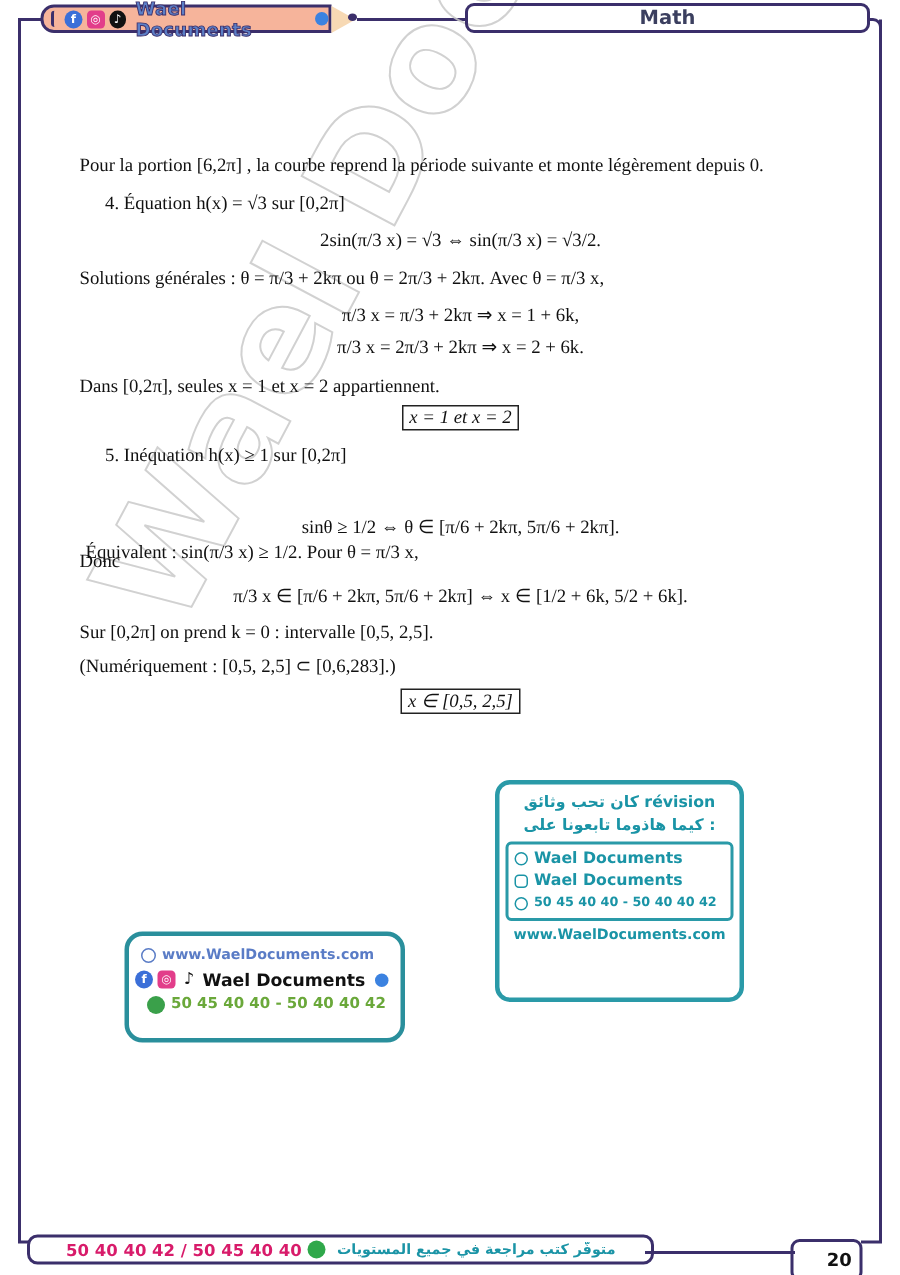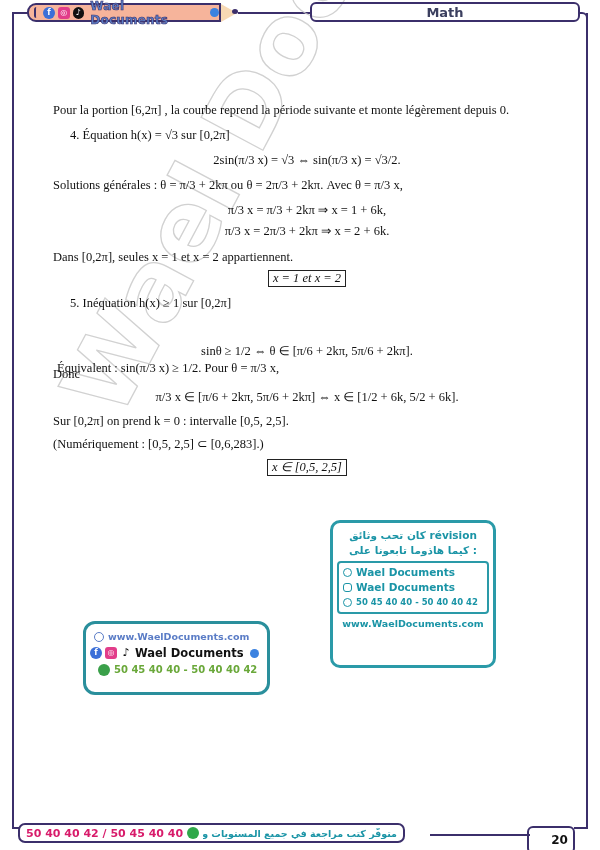--- a/index.html
+++ b/index.html
@@ -59,22 +59,22 @@
 
   .promo-left { position: absolute; left: 83px; top: 621px; width: 187px; height: 74px; border: 3px solid #2a8f9c; border-radius: 12px;
     font-family: "DejaVu Sans", sans-serif; font-weight: bold; background: rgba(255,255,255,0.7); padding-top: 5px; }
   .pl-url { color: #5a7cc6; font-size: 9.5px; line-height: 15px; display: flex; align-items: center; gap: 4px; padding-left: 8px; }
   .pl-social { display: flex; align-items: center; gap: 3px; padding-left: 4px; font-size: 11.5px; line-height: 18px; color: #111; }
   .pl-phone { display: flex; align-items: center; gap: 4px; padding-left: 12px; font-size: 10px; line-height: 16px; color: #6aa83a; }
   .globe { width: 10px; height: 10px; border-radius: 50%; border: 1.5px solid #5a7cc6; display: inline-block; }
   .wa { width: 12px; height: 12px; border-radius: 50%; background: #3aa04a; display: inline-block; }
 
   
-  .footer-pill { position: absolute; left: 18px; top: 823px; width: 387px; height: 20px; border: 2px solid #3b2f6b; border-radius: 7px;
-    display: flex; align-items: center; padding: 0 6px; gap: 4px; font-family: "DejaVu Sans", sans-serif; font-weight: bold; }
+  .footer-pill { position: absolute; left: 18px; top: 823px; width: 418px; height: 20px; border: 2px solid #3b2f6b; border-radius: 7px;
+    display: flex; align-items: center; padding: 0 24px; gap: 4px; font-family: "DejaVu Sans", sans-serif; font-weight: bold; }
   .footer-phones { color: #d81b6a; font-size: 11px; white-space: nowrap; }
   .footer-wa { width: 12px; height: 12px; border-radius: 50%; background: #2fa84a; display: inline-block; flex: none; }
   .footer-ar { color: #1a94a6; font-size: 9.5px; direction: rtl; white-space: nowrap; overflow: hidden; flex: 1; text-align: left; }
   .page-num { position: absolute; left: 527px; top: 826px; width: 48px; height: 28px; border: 2px solid #3b2f6b; border-radius: 6px;
     display: flex; align-items: center; justify-content: center; font-family: "DejaVu Sans", sans-serif; font-weight: bold; font-size: 12px; padding-left: 17px; }
 </style>
 </head>
 <body>
 
 <div class="frame-left"></div>

